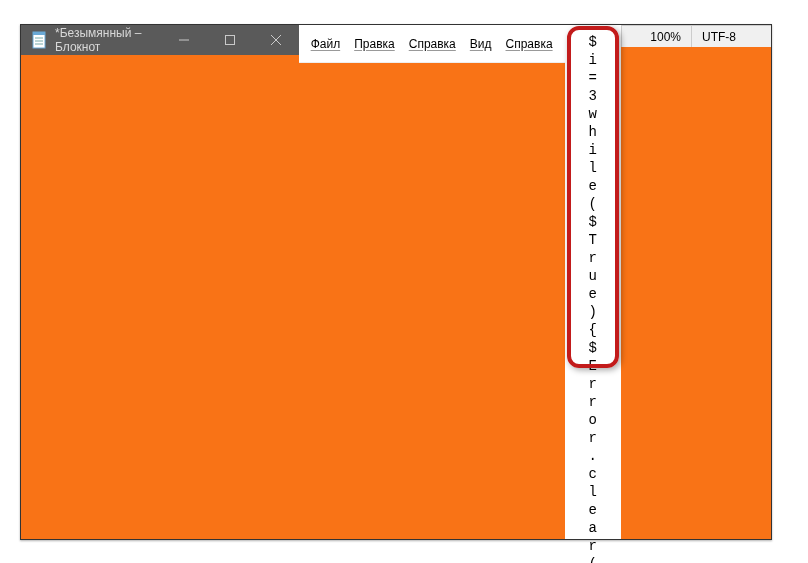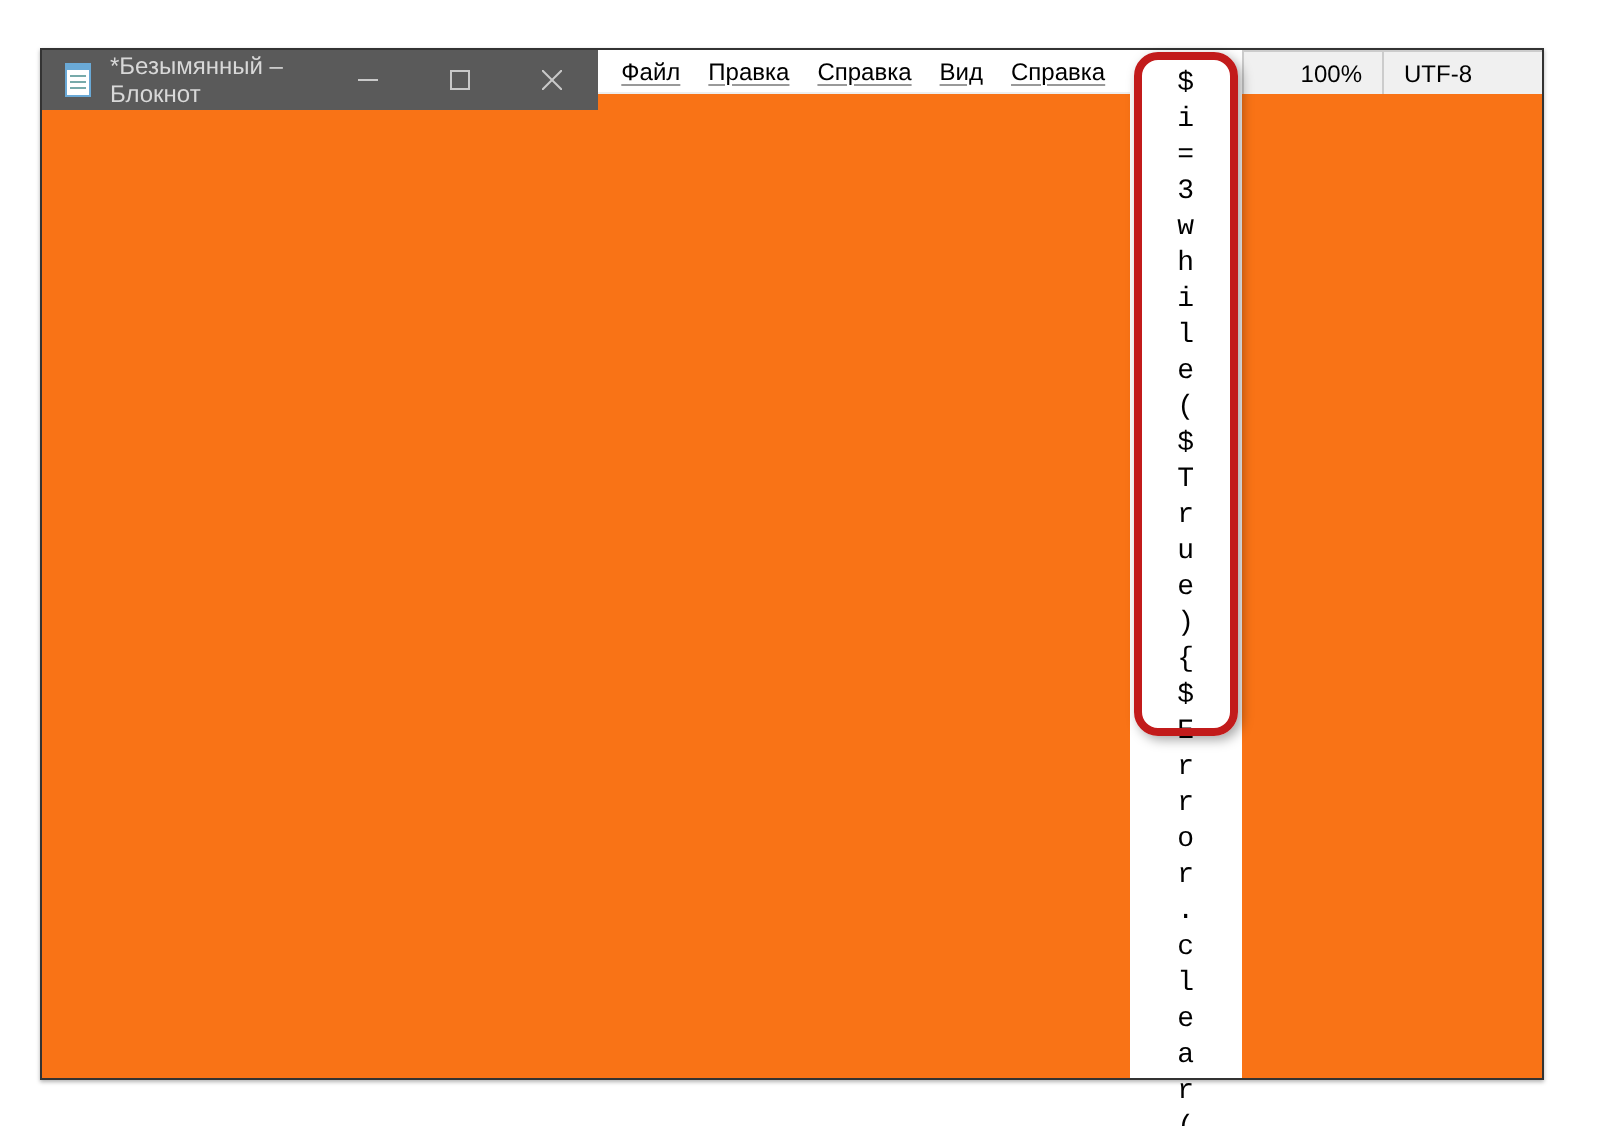--- a/index.html
+++ b/index.html
@@ -42,21 +42,21 @@
   .titlebar .title { flex: 1; font-style: normal; }
   .winbtn {
     width: 46px;
     height: 30px;
     display: flex;
     align-items: center;
     justify-content: center;
     color: #c9c9c9;
   }
   .menubar {
-    height: 22px;
+    height: 38px;
     background: #fff;
     display: flex;
     align-items: center;
     padding: 0 6px;
     border-bottom: 1px solid #eee;
     font-size: 12px;
     gap: 2px;
   }
   .menubar .menuitem {
     padding: 2px 6px;

